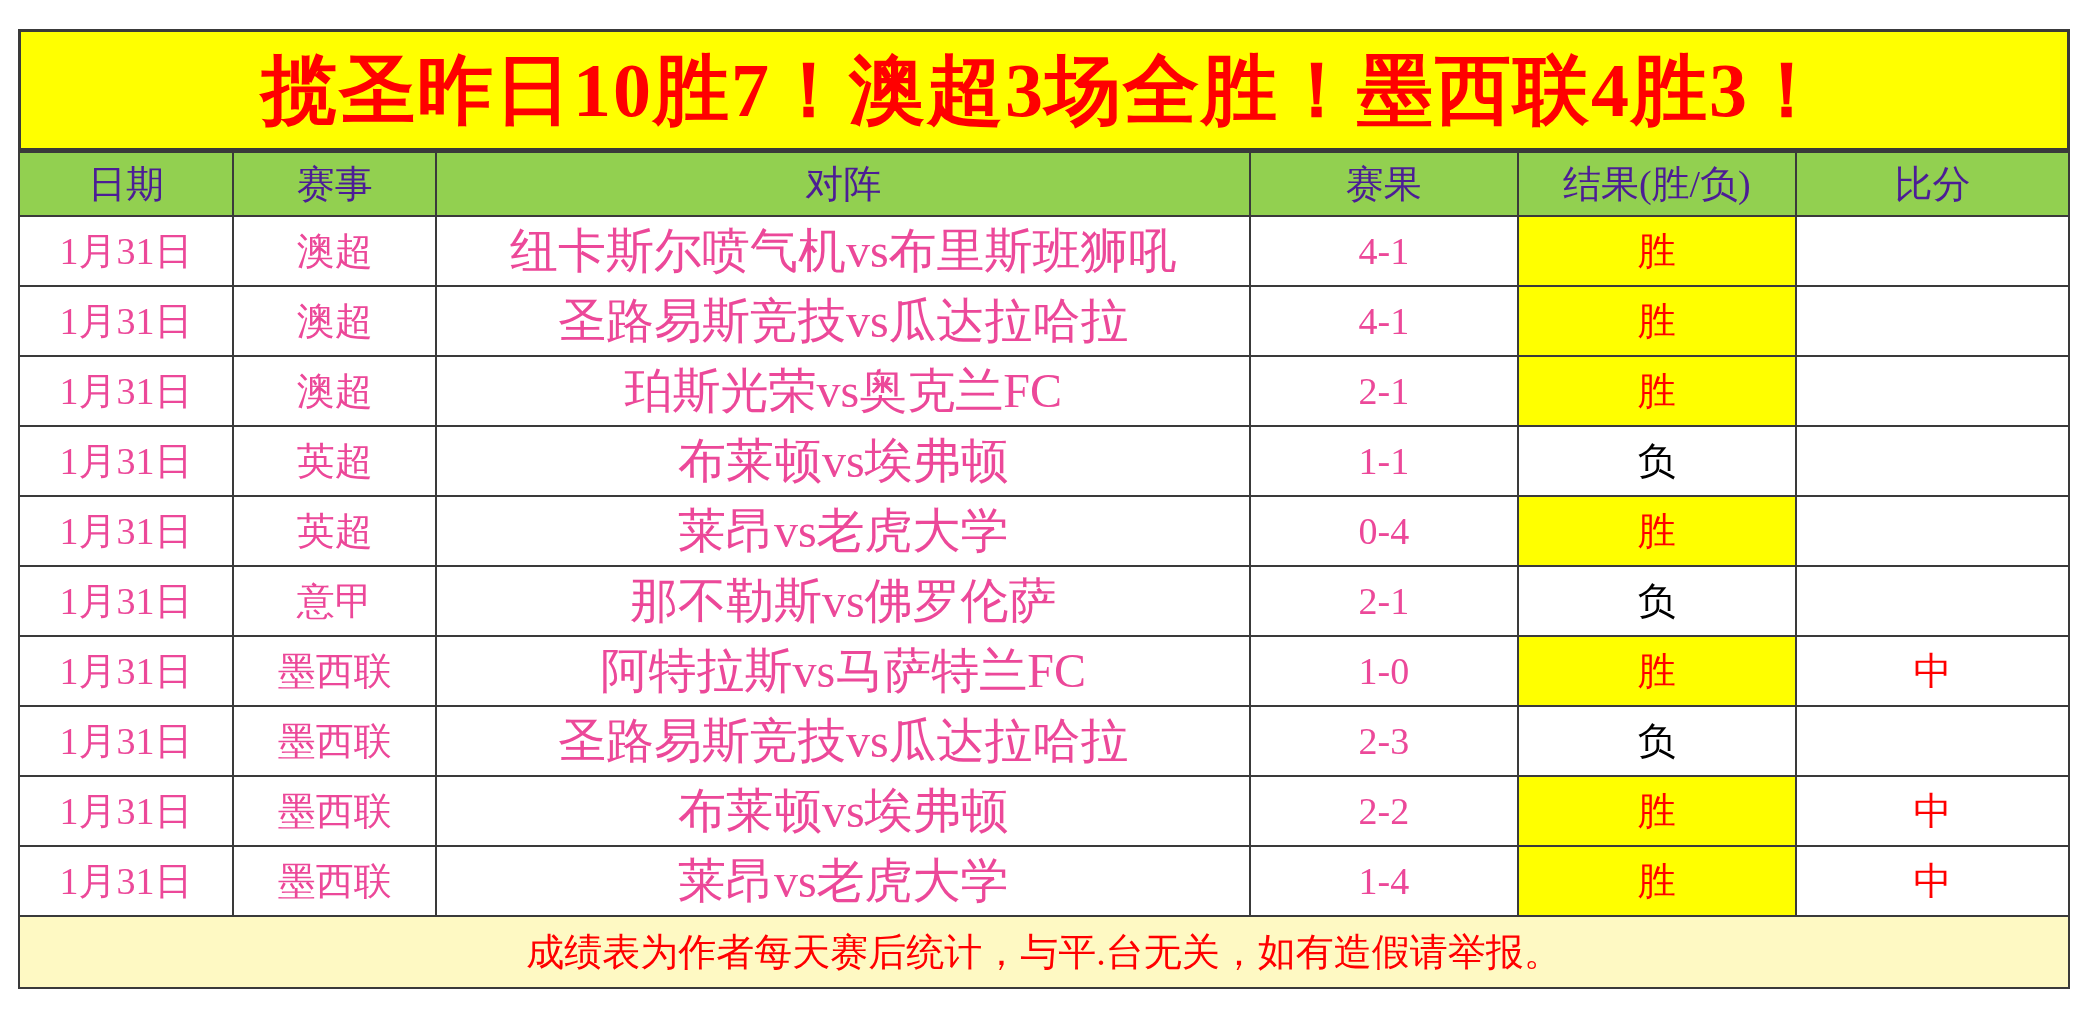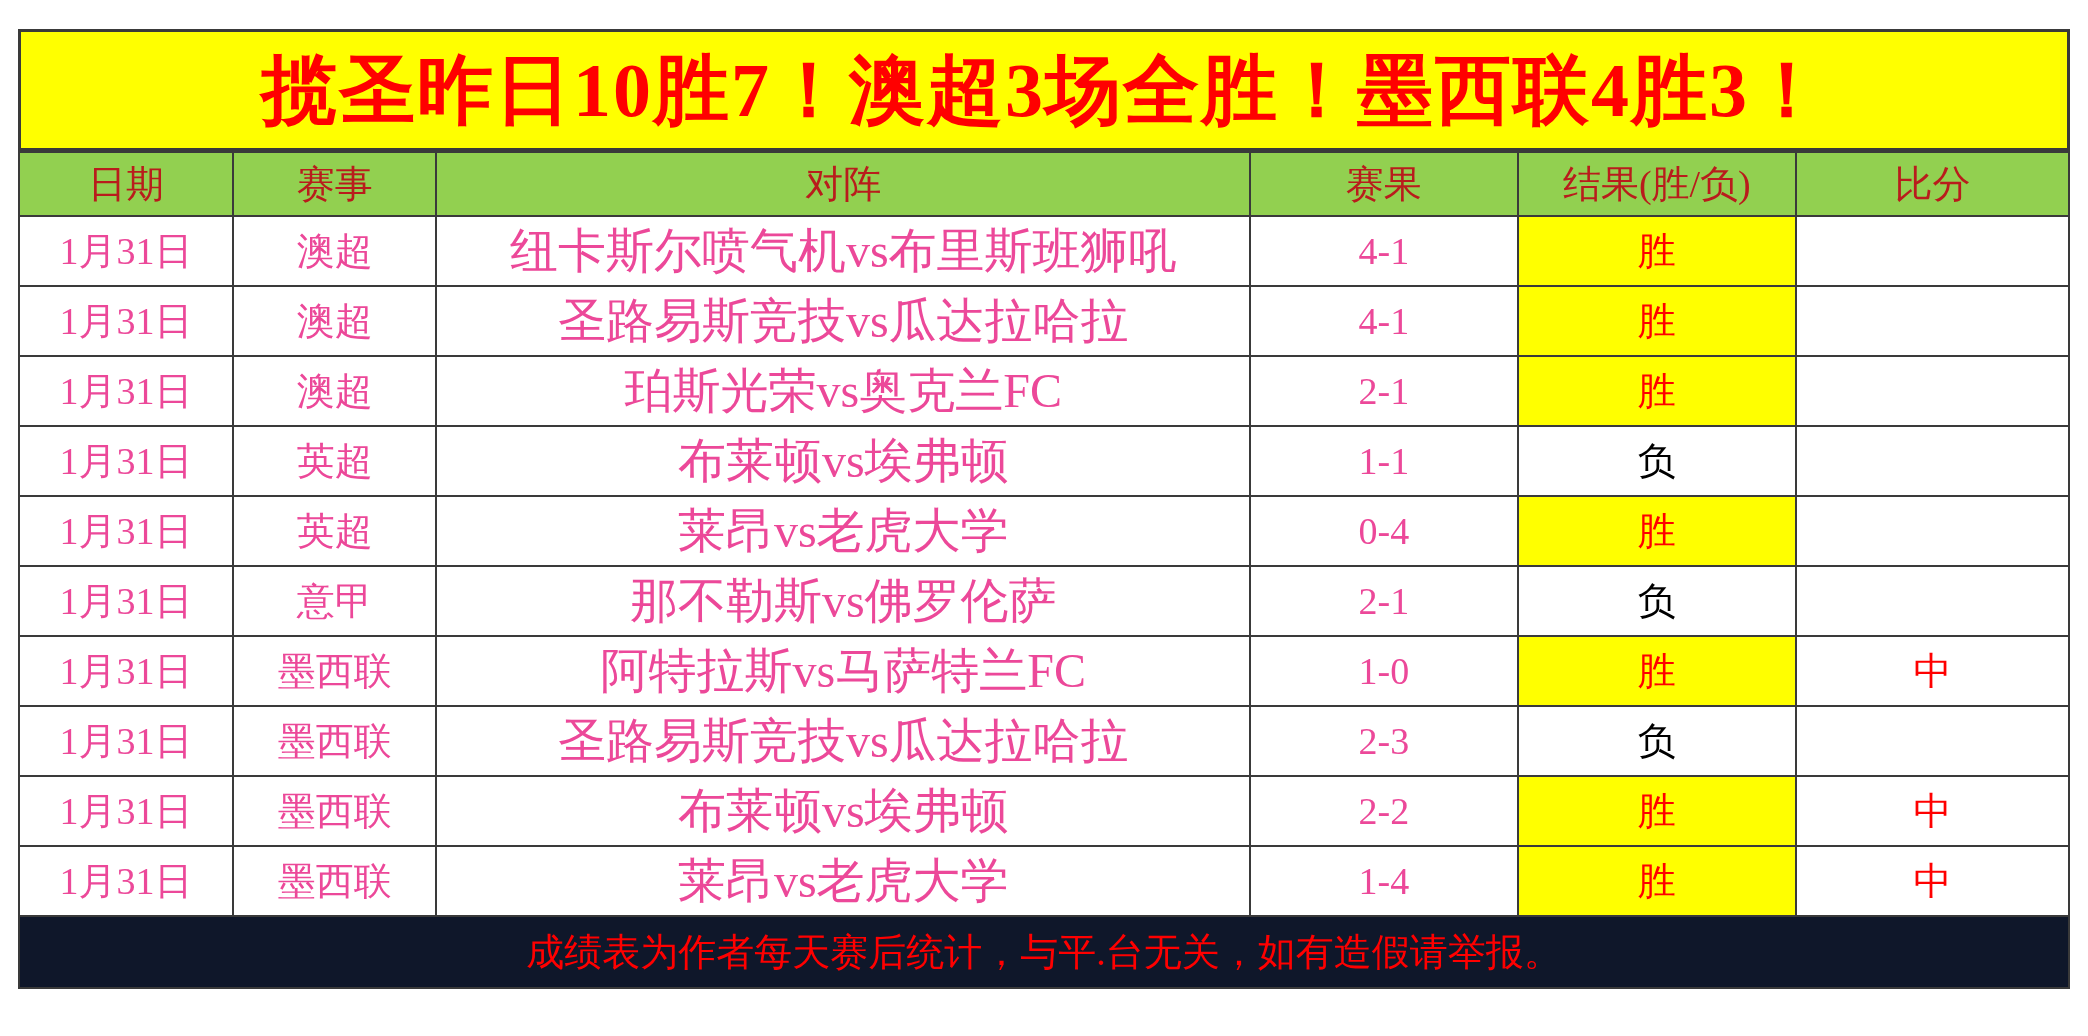--- a/index.html
+++ b/index.html
@@ -48,21 +48,21 @@
   table.grid td, table.grid th {
     border: 2px solid #3a3a3a;
     box-sizing: border-box;
     padding: 0;
     text-align: center;
     vertical-align: middle;
     font-weight: normal;
   }
   thead th {
     background: #92d050;
-    color: #b91c1c;
+    color: #4c1d95;
     height: 64px;
     font-size: 38px;
     font-family: "Liberation Serif", "DejaVu Serif", serif;
   }
   tbody td {
     height: 70px;
     font-size: 38px;
     color: #ec4899;
     background: #ffffff;
   }
@@ -76,21 +76,21 @@
   }
   td.result-loss {
     background: #ffffff;
     color: #000000;
   }
   td.score-mid {
     color: #ff0000;
   }
   tfoot td {
     height: 72px;
-    background: #0f172a;
+    background: #fef9c3;
     color: #ff0000;
     font-size: 38px;
   }
   .col-date { width: 200px; }
   .col-league { width: 190px; }
   .col-match { width: 760px; }
   .col-outcome { width: 250px; }
   .col-result { width: 260px; }
   .col-score { width: 255px; }
 </style>

